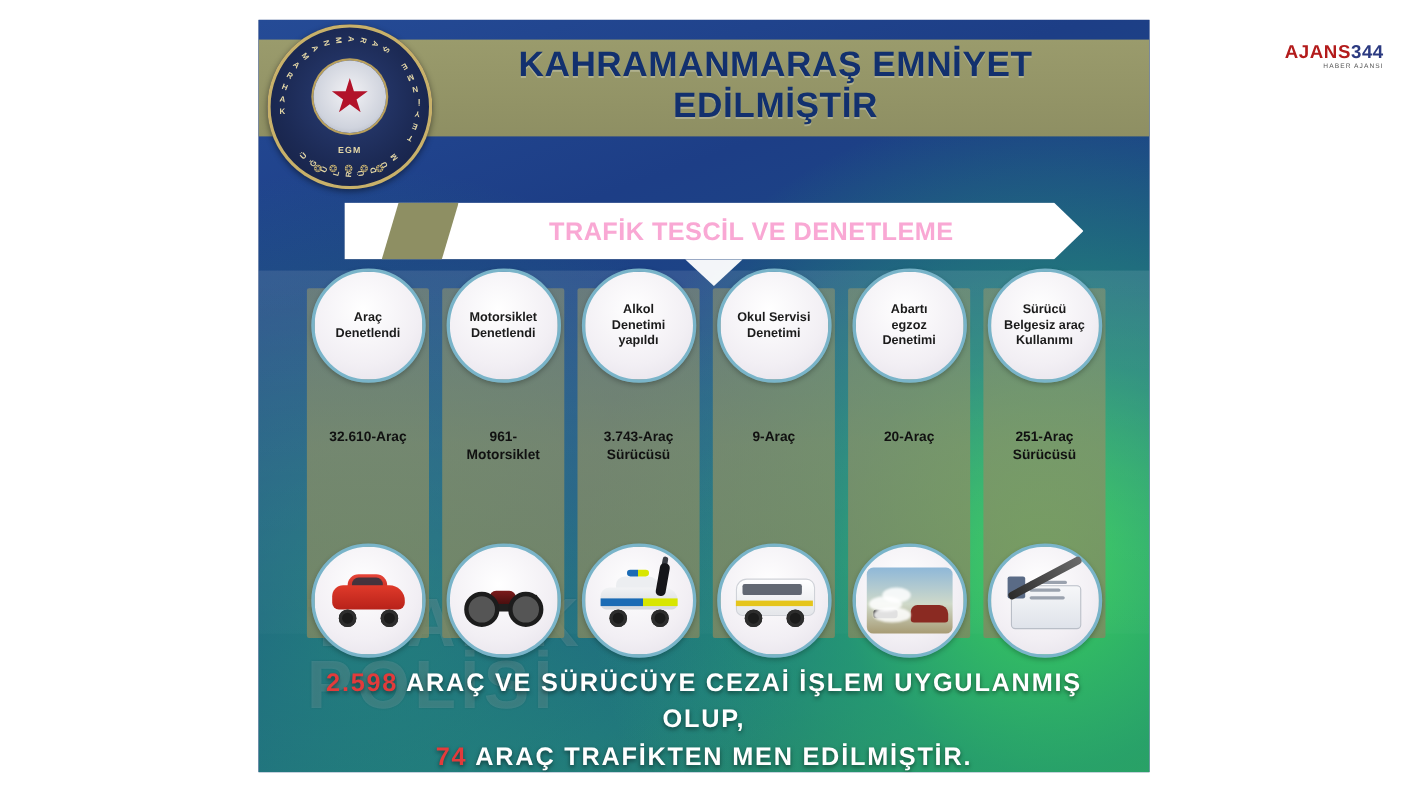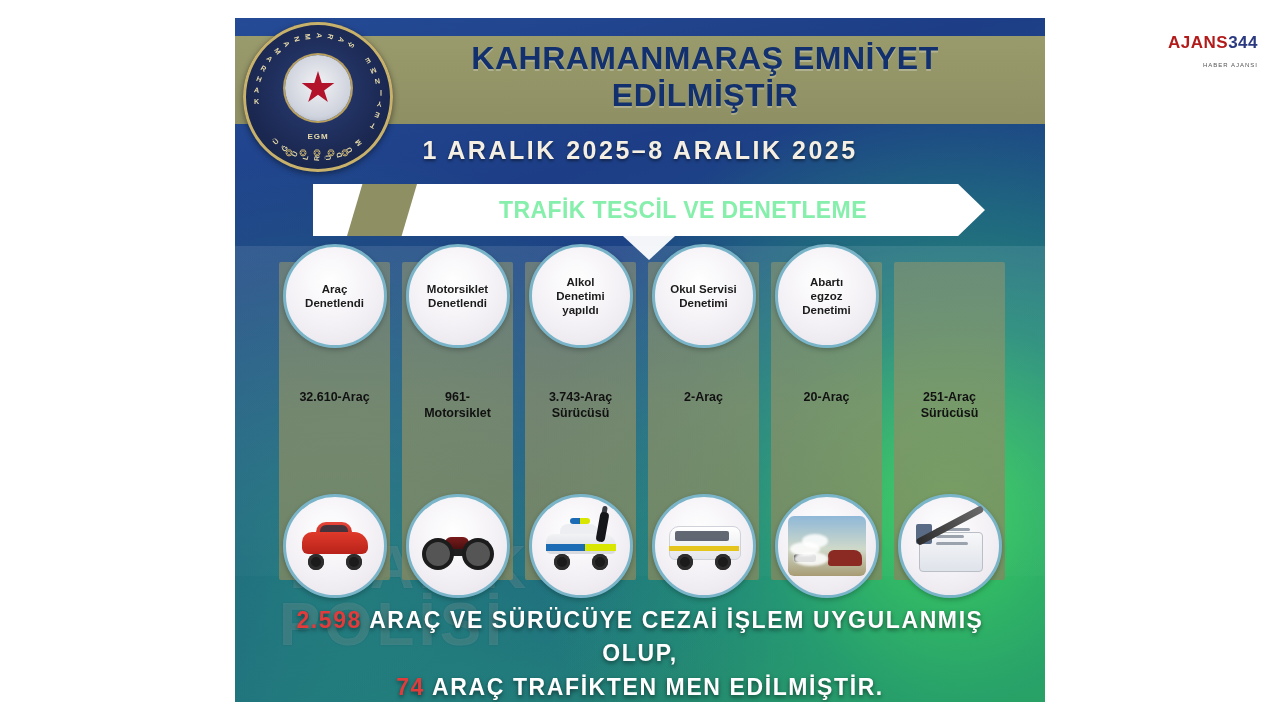--- a/index.html
+++ b/index.html
@@ -22,21 +22,21 @@
   
   .agency-logo {
     position: absolute;
     top: 34px;
     right: 22px;
     width: 110px;
     height: 34px;
     display: flex;
     flex-direction: column;
     align-items: flex-end;
-    justify-content: space-between;
+    justify-content: center;
   }
   .agency-logo .al-main {
     font-size: 17px;
     font-weight: bold;
     letter-spacing: 0.5px;
     color: #b31b1b;
     line-height: 1;
   }
   .agency-logo .al-main .al-num {
     color: #2b3a80;
@@ -199,21 +199,21 @@
     clip-path: polygon(22% 0, 100% 0, 78% 100%, 0 100%);
   }
   .ribbon-text {
     position: absolute;
     left: 100px; top: 0;
     width: 540px; height: 52px;
     display: flex; align-items: center; justify-content: center;
     font-size: 23px;
     font-weight: bold;
     letter-spacing: 0.4px;
-    color: #86efac;
+    color: #f9a8d4;
   }
   .ribbon-tail {
     position: absolute;
     left: 310px;
     top: 52px;
     width: 0; height: 0;
     border-left: 26px solid transparent;
     border-right: 26px solid transparent;
     border-top: 24px solid #ffffff;
     opacity: 0.95;
@@ -486,21 +486,20 @@
           <span style="transform: rotate(248.824deg) translate(0px, -64px) rotate(90deg);"> </span>
           <span style="transform: rotate(259.412deg) translate(0px, -64px) rotate(90deg);"> </span>
         </div>
       <div class="star">
         <div class="star-inner"></div>
       </div>
       <div class="egm">EGM</div>
       <div class="wreath">❂ ❂ ❂ ❂ ❂</div>
     </div>
 
-    <div class="date-line">1 ARALIK 2025–8 ARALIK 2025</div>
 
     <div class="ribbon-wrap">
       <div class="ribbon-main"></div>
       <div class="ribbon-notch"></div>
       <div class="ribbon-text">TRAFİK TESCİL VE DENETLEME</div>
       <div class="ribbon-tail"></div>
     </div>
 
     <div class="cards">
 
@@ -552,21 +551,21 @@
             <div class="breath-tip"></div>
             <div class="breath"></div>
           </div>
         </div>
       </div>
 
       <div class="card">
         <div class="bubble top">
           <div class="bubble-label">Okul Servisi<br>Denetimi</div>
         </div>
-        <div class="card-value">2-Araç</div>
+        <div class="card-value">9-Araç</div>
         <div class="bubble bottom">
           <div class="art">
             <div class="bus-body"></div>
             <div class="bus-win"></div>
             <div class="bus-stripe"></div>
             <div class="wheel l"></div>
             <div class="wheel r"></div>
           </div>
         </div>
       </div>
@@ -582,20 +581,23 @@
             <div class="car-dark"></div>
             <div class="pipe"></div>
             <div class="smoke-p" style="left:2px; bottom:20px;"></div>
             <div class="smoke-p" style="left:14px; bottom:28px; width:26px;"></div>
             <div class="smoke-p" style="left:6px; bottom:10px; width:34px;"></div>
           </div>
         </div>
       </div>
 
       <div class="card">
+        <div class="bubble top">
+          <div class="bubble-label">Sürücü<br>Belgesiz araç<br>Kullanımı</div>
+        </div>
         <div class="card-value">251-Araç<br>Sürücüsü</div>
         <div class="bubble bottom">
           <div class="art">
             <div class="lic-card"></div>
             <div class="lic-photo"></div>
             <div class="lic-line" style="top:12px; width:34px;"></div>
             <div class="lic-line" style="top:19px; width:28px;"></div>
             <div class="lic-line" style="top:26px; width:32px;"></div>
             <div class="lic-bar"></div>
           </div>

